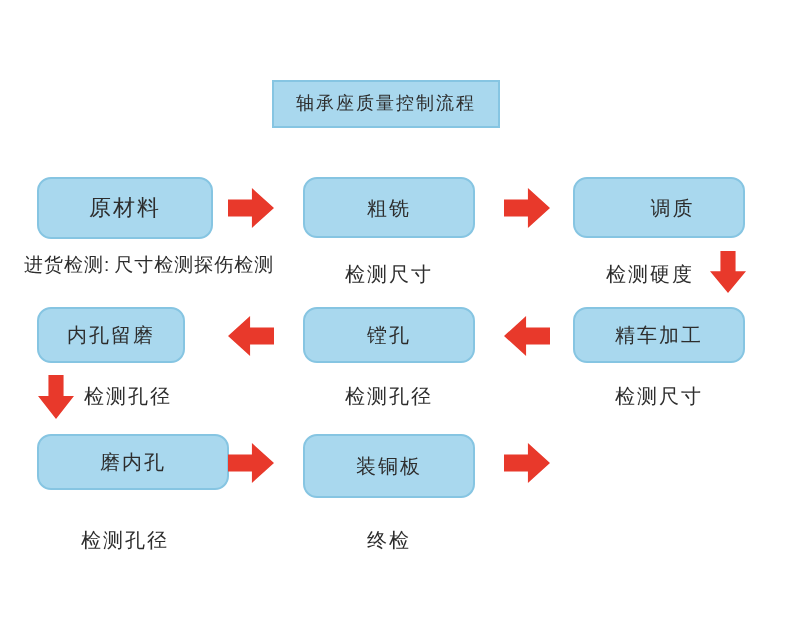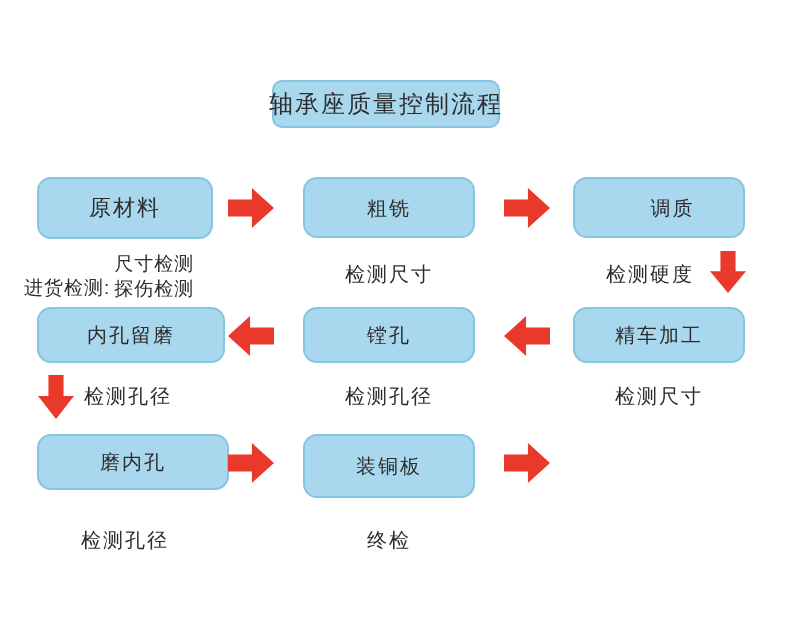--- a/index.html
+++ b/index.html
@@ -26,22 +26,22 @@
     align-items: center;
     justify-content: center;
     font-size: 20px;
     letter-spacing: 2px;
     line-height: 1.3;
     box-sizing: border-box;
     text-align: center;
     white-space: nowrap;
   }
   .box.title {
-    border-radius: 10px;
-    font-size: 24px;
+    border-radius: 0;
+    font-size: 18px;
   }
   .box.two-line {
     font-size: 22px;
   }
   .caption {
     position: absolute;
     font-size: 20px;
     letter-spacing: 2px;
     line-height: 1.3;
     white-space: nowrap;
@@ -60,21 +60,21 @@
   .incoming-group {
     position: absolute;
     display: flex;
     align-items: flex-end;
     gap: 4px;
     font-size: 19px;
     letter-spacing: 1px;
   }
   .incoming-group .lines {
     display: flex;
-    flex-direction: column;
+    flex-direction: row;
     line-height: 1.3;
   }
 </style>
 </head>
 <body>
 
 <div id="canvas">
 
   <div class="box title" style="left:272px; top:80px; width:228px; height:48px;">轴承座质量控制流程</div>
 
@@ -90,21 +90,21 @@
     <span>进货检测:</span>
     <span class="lines">
       <span>尺寸检测</span>
       <span>探伤检测</span>
     </span>
   </div>
   <div class="caption centered" style="left:309px; top:261px;">检测尺寸</div>
   <div class="caption centered" style="left:570px; top:261px;">检测硬度</div>
   <div class="arrow down" style="left:710px; top:251px; width:36px; height:42px;"></div>
 
-  <div class="box" style="left:37px; top:307px; width:188px; height:56px;">内孔留磨</div>
+  <div class="box" style="left:37px; top:307px; width:148px; height:56px;">内孔留磨</div>
   <div class="arrow left" style="left:228px; top:316px; width:46px; height:40px;"></div>
   <div class="box" style="left:303px; top:307px; width:172px; height:56px;">镗孔</div>
   <div class="arrow left" style="left:504px; top:316px; width:46px; height:40px;"></div>
   <div class="box" style="left:573px; top:307px; width:172px; height:56px;">精车加工</div>
 
   <div class="arrow down" style="left:38px; top:375px; width:36px; height:44px;"></div>
   <div class="caption" style="left:84px; top:383px;">检测孔径</div>
   <div class="caption centered" style="left:309px; top:383px;">检测孔径</div>
   <div class="caption centered" style="left:579px; top:383px;">检测尺寸</div>
 

